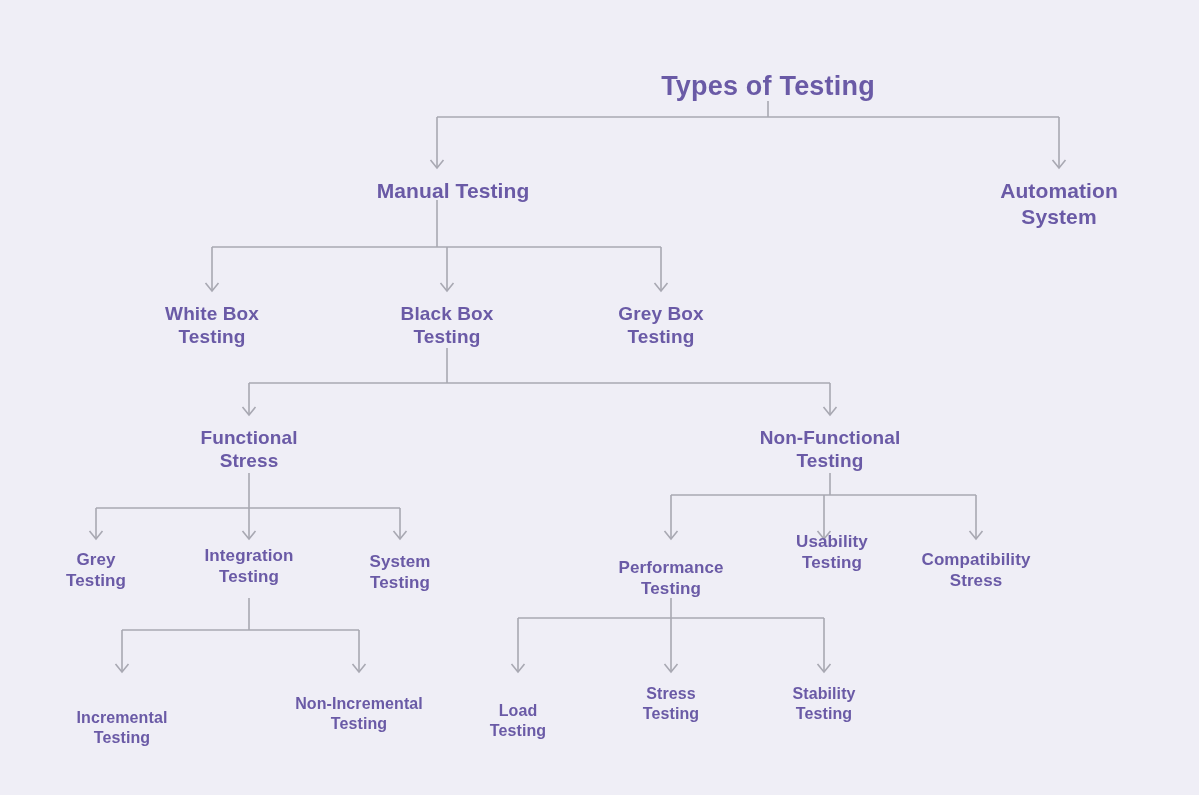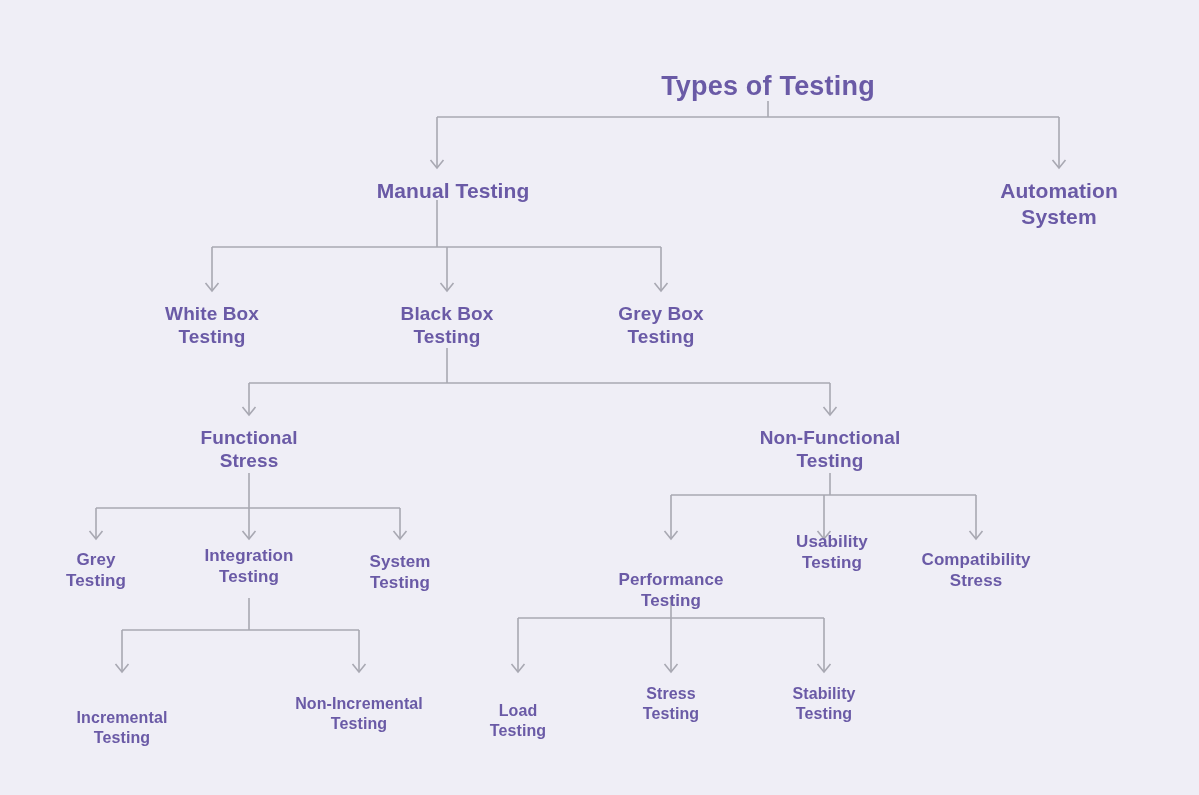--- a/index.html
+++ b/index.html
@@ -113,21 +113,21 @@
       <div class="node lvl3" style="left: 249px; top: 426px;">Functional
 Stress</div>
       <div class="node lvl3" style="left: 830px; top: 426px;">Non-Functional
 Testing</div>
       <div class="node lvl4" style="left: 96px; top: 550px;">Grey
 Testing</div>
       <div class="node lvl4" style="left: 249px; top: 546px;">Integration
 Testing</div>
       <div class="node lvl4" style="left: 400px; top: 552px;">System
 Testing</div>
-      <div class="node lvl4" style="left: 671px; top: 570px;">Performance
+      <div class="node lvl4" style="left: 671px; top: 558px;">Performance
 Testing</div>
       <div class="node lvl4" style="left: 824px; top: 532px; margin-left: 8px;">Usability
 Testing</div>
       <div class="node lvl4" style="left: 976px; top: 550px;">Compatibility
 Stress</div>
       <div class="node lvl5" style="left: 122px; top: 708px;">Incremental
 Testing</div>
       <div class="node lvl5" style="left: 359px; top: 684px; margin-top: 10px;">Non-Incremental
 Testing</div>
       <div class="node lvl5" style="left: 518px; top: 684px; margin-top: 17px;">Load

